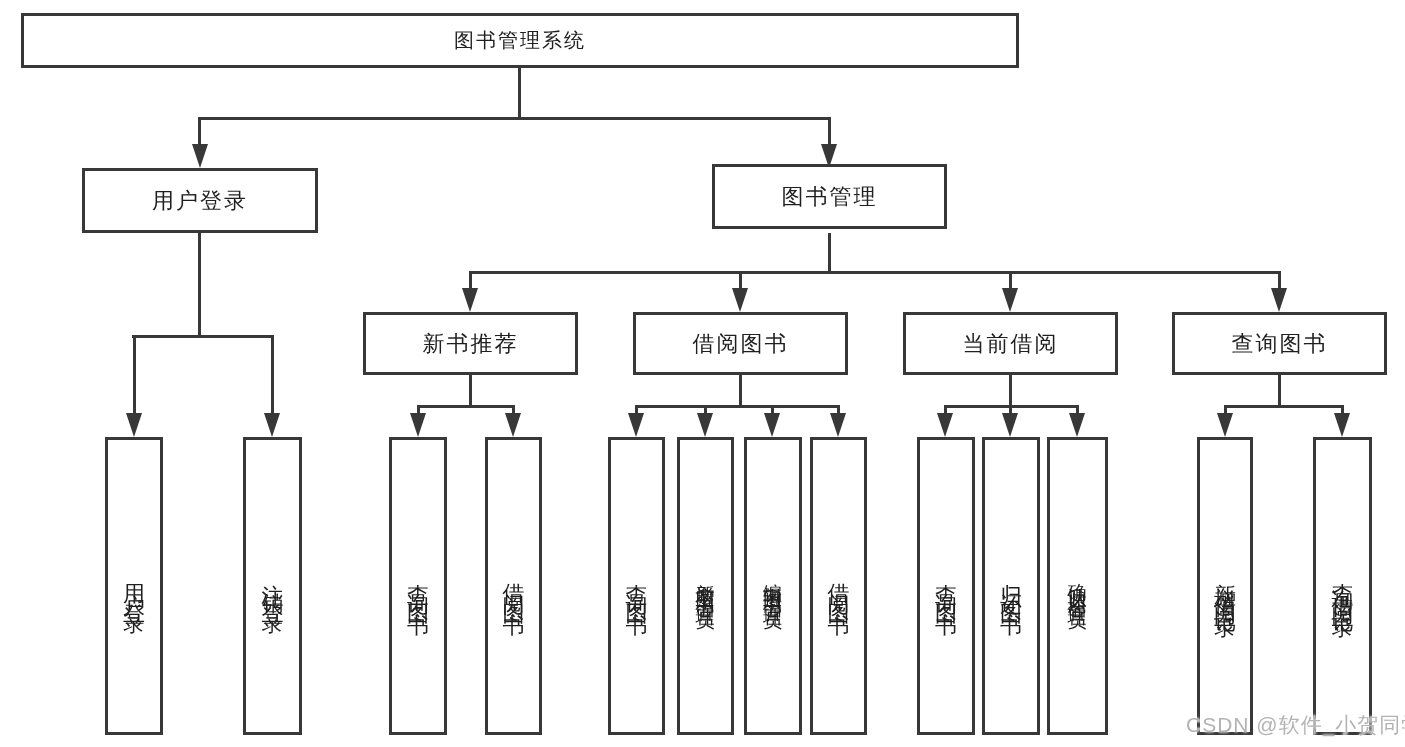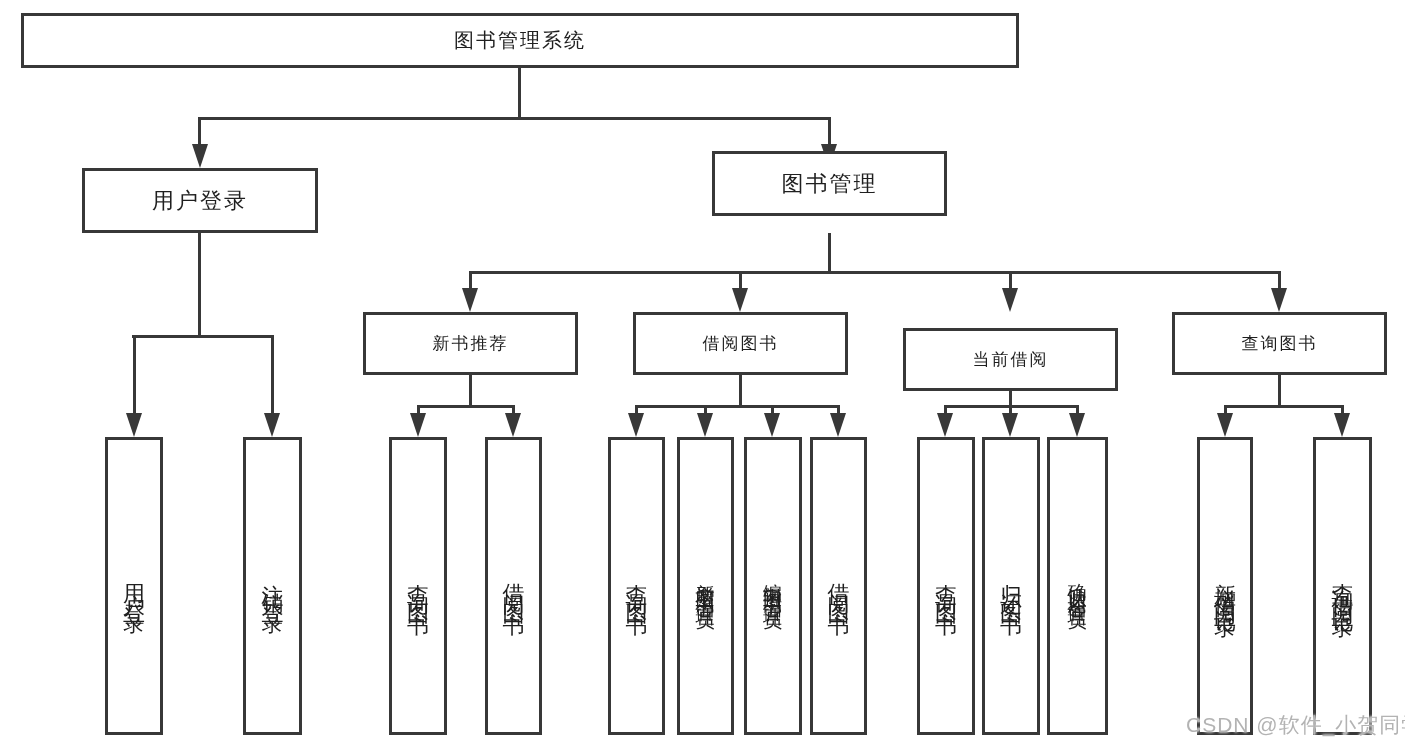--- a/index.html
+++ b/index.html
@@ -17,21 +17,21 @@
     box-sizing: border-box;
     border: 3px solid #383838;
     background: #ffffff;
     display: flex;
     align-items: center;
     justify-content: center;
     color: #1f1f1f;
   }
   .fs20 { font-size: 20px; letter-spacing: 2px; }
   .fs22 { font-size: 22px; letter-spacing: 2px; }
-  .fs21 { font-size: 17px; letter-spacing: 2px; }
+  .fs21 { font-size: 22px; letter-spacing: 2px; }
   .v > span {
     writing-mode: vertical-rl;
     text-orientation: mixed;
     font-size: 22px;
     letter-spacing: 10px;
     line-height: 1;
   }
   .v.v6 > span { letter-spacing: 7px; }
   .v.vlong > span { font-size: 19px; letter-spacing: 4px; }
   
@@ -120,31 +120,31 @@
   <div class="vline" style="left:1341px; top:405px; height:10px;"></div>
   <div class="arr" style="left:1334px; top:413px;"></div>
 
   <div class="box fs20" style="left:21px; top:13px; width:998px; height:55px;">
     <span>图书管理系统</span>
   </div>
 
   <div class="box fs22" style="left:82px; top:168px; width:236px; height:65px;">
     <span>用户登录</span>
   </div>
-  <div class="box fs22" style="left:712px; top:151px; width:235px; height:65px;align-items:center;">
+  <div class="box fs22" style="left:712px; top:164px; width:235px; height:65px;align-items:center;">
     <span>图书管理</span>
   </div>
 
   <div class="box fs21" style="left:363px; top:312px; width:215px; height:63px;">
     <span>新书推荐</span>
   </div>
   <div class="box fs21" style="left:633px; top:312px; width:215px; height:63px;">
     <span>借阅图书</span>
   </div>
-  <div class="box fs21" style="left:903px; top:328px; width:215px; height:63px;font-family:Liberation Mono, monospace;">
+  <div class="box fs21" style="left:903px; top:312px; width:215px; height:63px;font-family:Liberation Mono, monospace;">
     <span>当前借阅</span>
   </div>
   <div class="box fs21" style="left:1172px; top:312px; width:215px; height:63px;">
     <span>查询图书</span>
   </div>
 
   <div class="box v" style="left:105px; top:437px; width:58px; height:298px;">
     <span>用户登录</span>
   </div>
   <div class="box v" style="left:243px; top:437px; width:59px; height:298px;">

